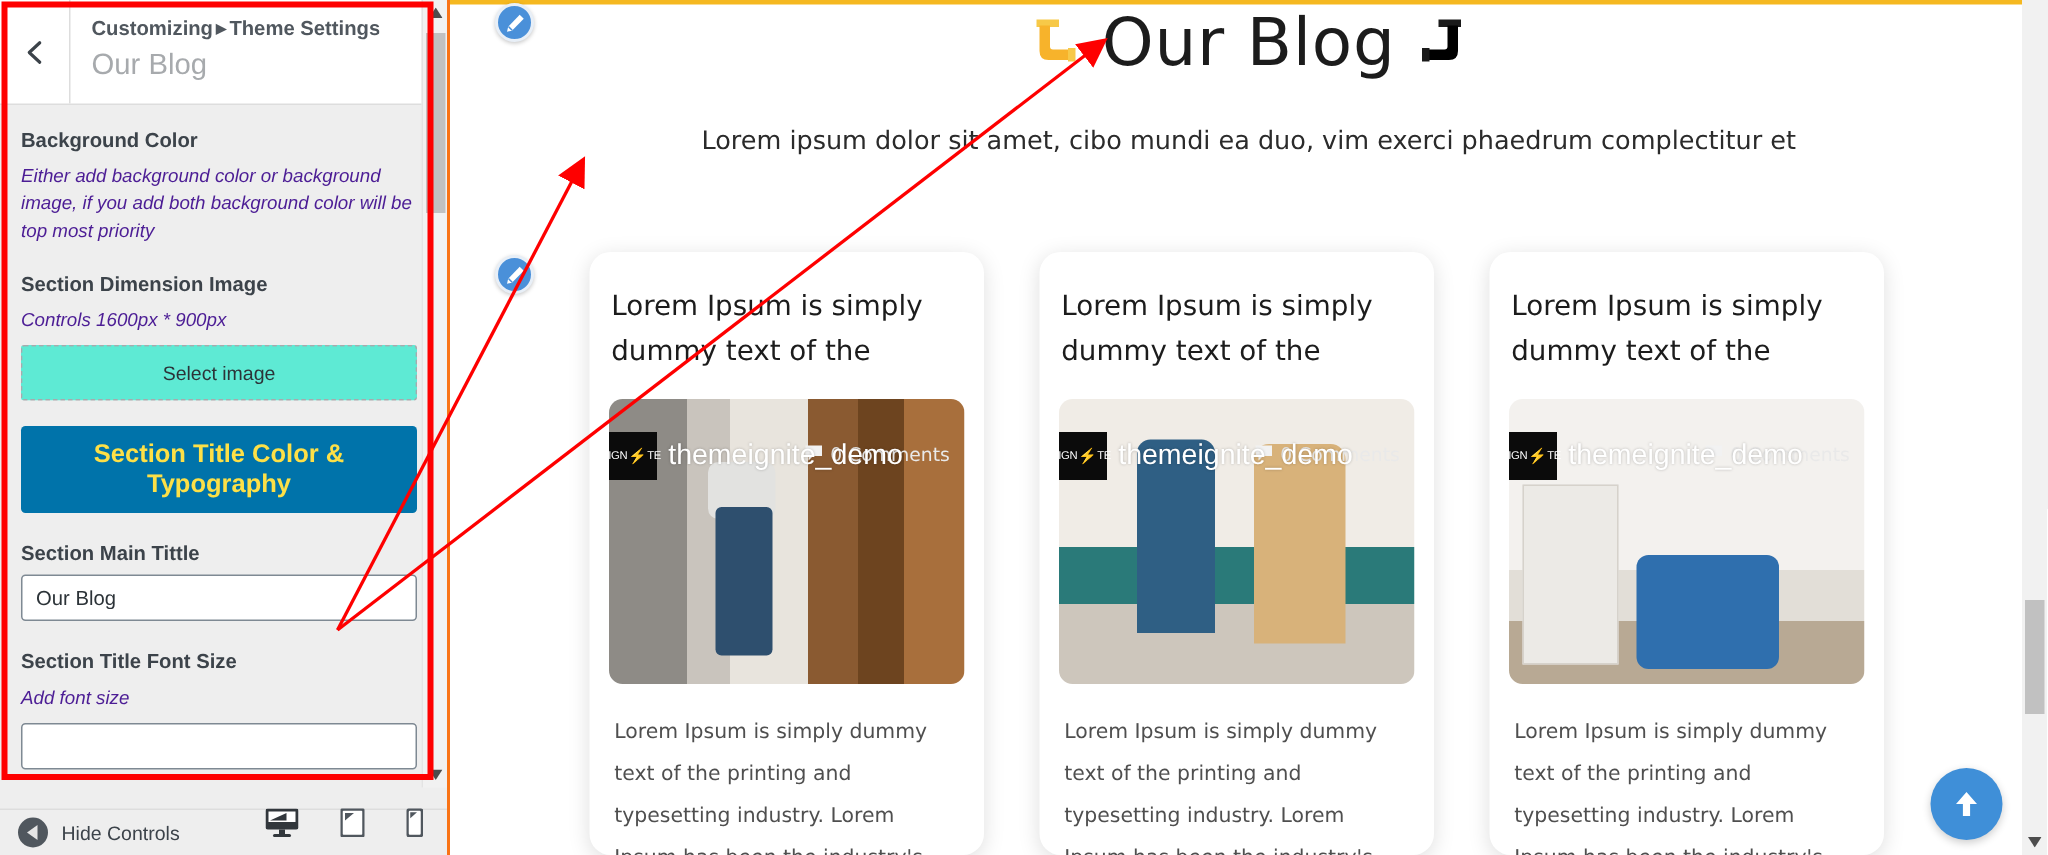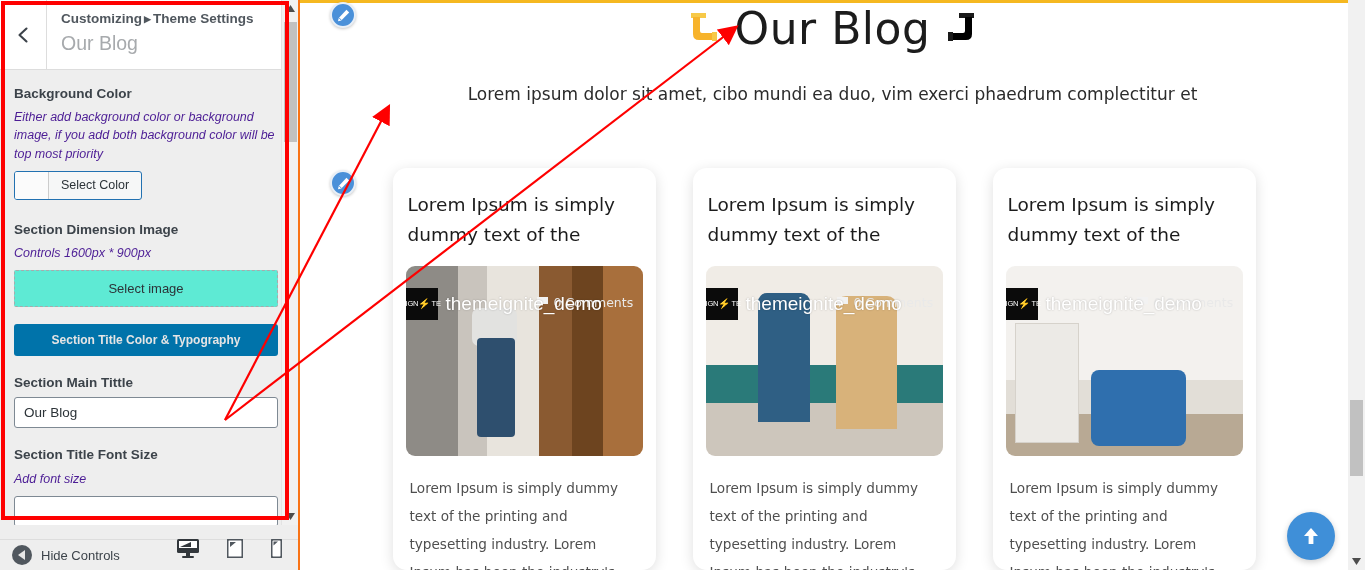--- a/index.html
+++ b/index.html
@@ -72,24 +72,24 @@
     display: flex; align-items: center; cursor: pointer;
   }
   .upload-box {
     border: 1px dashed #a7aaad; border-radius: 2px;
     background: #5eead4; height: 37px;
     display: flex; align-items: center; justify-content: center;
     font-size: 13px; color: #2c3338; cursor: pointer;
   }
   .blue-btn {
     display: block; width: 100%;
-    background: #0073aa; color: #e5e5e5;
+    background: #0073aa; color: #fde047;
     border: none; border-radius: 3px;
     font-family: "Liberation Sans", sans-serif;
-    font-size: 12px; font-weight: 700;
+    font-size: 17px; font-weight: 700;
     padding: 9px 6px; cursor: pointer; text-align: center;
   }
   .text-input {
     width: 100%; height: 31px;
     border: 1px solid #7e8993; border-radius: 3px;
     background: #fff; font-size: 13.5px;
     color: #2c3338; padding: 0 9px;
     font-family: "Liberation Sans", sans-serif;
   }
 
@@ -288,24 +288,20 @@
       </div>
       <div id="panel-title">Our Blog</div>
     </div>
   </div>
 
   <div id="panel-body">
 
     <div class="ctl">
       <div class="ctl-label">Background Color</div>
       <div class="ctl-desc">Either add background color or background image, if you add both background color will be top most priority</div>
-      <div class="color-picker">
-        <div class="color-swatch"></div>
-        <div class="color-btn-label">Select Color</div>
-      </div>
     </div>
 
     <div class="ctl">
       <div class="ctl-label">Section Dimension Image</div>
       <div class="ctl-desc">Controls 1600px * 900px</div>
       <div class="upload-box">Select image</div>
     </div>
 
     <div class="ctl">
       <button class="blue-btn">Section Title Color &amp; Typography</button>

